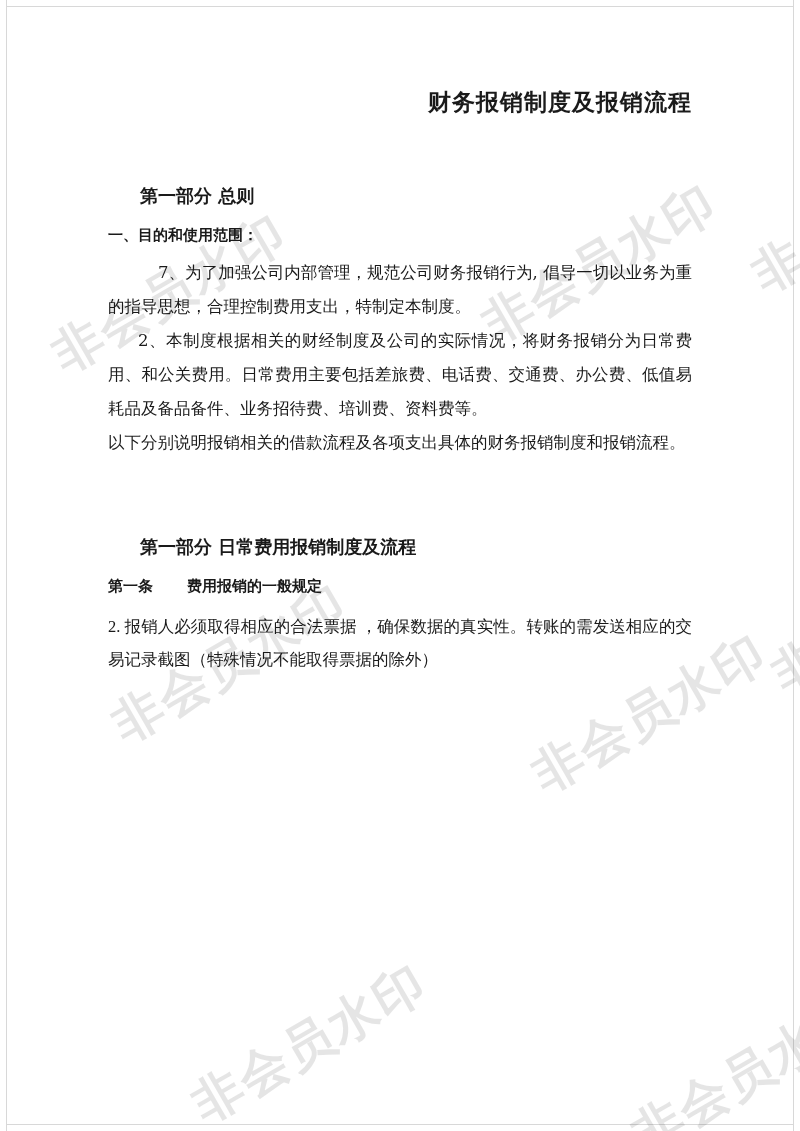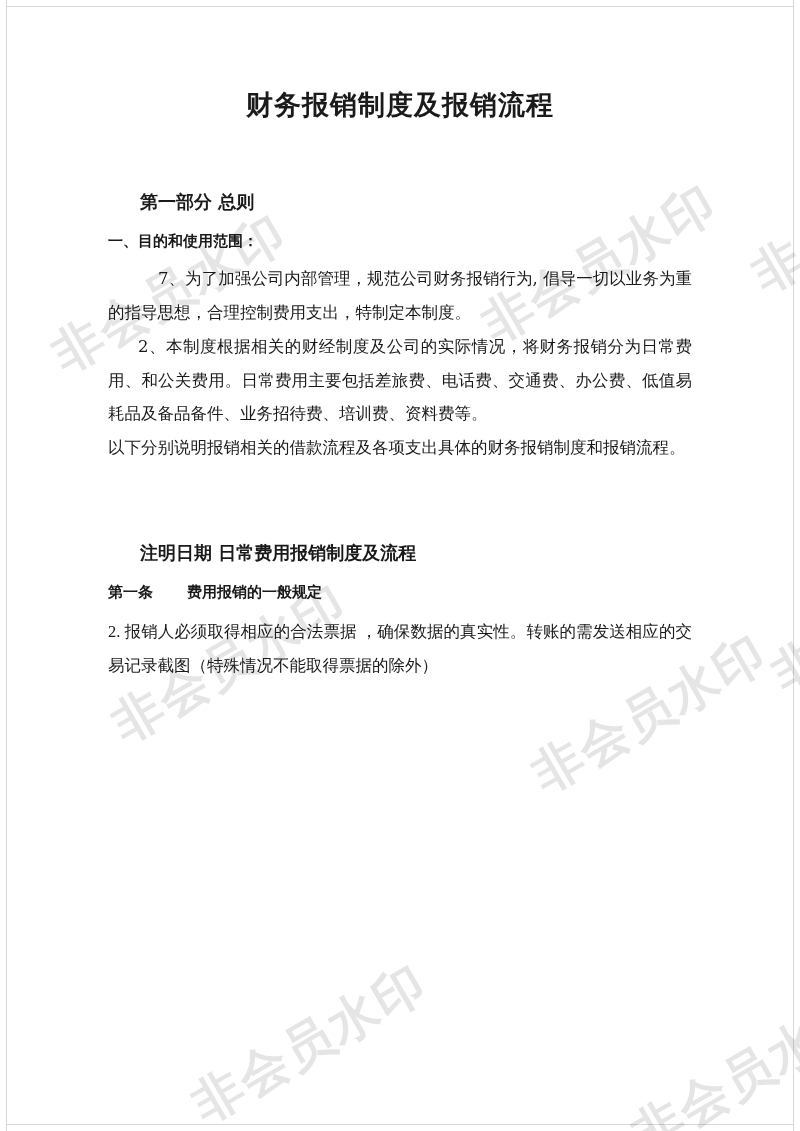--- a/index.html
+++ b/index.html
@@ -45,22 +45,22 @@
   .page-edge-bottom { bottom: 6px; }
 
   .content {
     position: relative;
     z-index: 3;
     padding: 86px 108px 0 108px;
     box-sizing: border-box;
   }
 
   .doc-title {
-    text-align: center;
-    font-size: 27px;
+    text-align: right;
+    font-size: 23px;
     font-weight: bold;
     letter-spacing: 1px;
     margin: 0 0 64px 0;
     line-height: 1.4;
   }
 
   .part-heading {
     font-size: 18px;
     font-weight: bold;
     margin: 0 0 12px 0;
@@ -148,21 +148,21 @@
     <div class="section-heading">一、目的和使用范围：</div>
 
     <p class="para indent2">7、为了加强公司内部管理，规范公司财务报销行为, 倡导一切以业务为重的指导思想，合理控制费用支出，特制定本制度。</p>
 
     <p class="para indent1">2、本制度根据相关的财经制度及公司的实际情况，将财务报销分为日常费用、和公关费用。日常费用主要包括差旅费、电话费、交通费、办公费、低值易耗品及备品备件、业务招待费、培训费、资料费等。</p>
 
     <p class="para noindent">以下分别说明报销相关的借款流程及各项支出具体的财务报销制度和报销流程。</p>
 
     <div class="gap-xl"></div>
 
-    <div class="part-heading">注明日期  日常费用报销制度及流程</div>
+    <div class="part-heading">第一部分  日常费用报销制度及流程</div>
 
     <div class="article-heading">
       <span>第一条</span><span class="art-gap"></span><span>费用报销的一般规定</span>
     </div>
 
     <p class="para noindent">2. 报销人必须取得相应的合法票据 ，确保数据的真实性。转账的需发送相应的交易记录截图（特殊情况不能取得票据的除外）</p>
 
     <div class="gap-s"></div>
 
 

